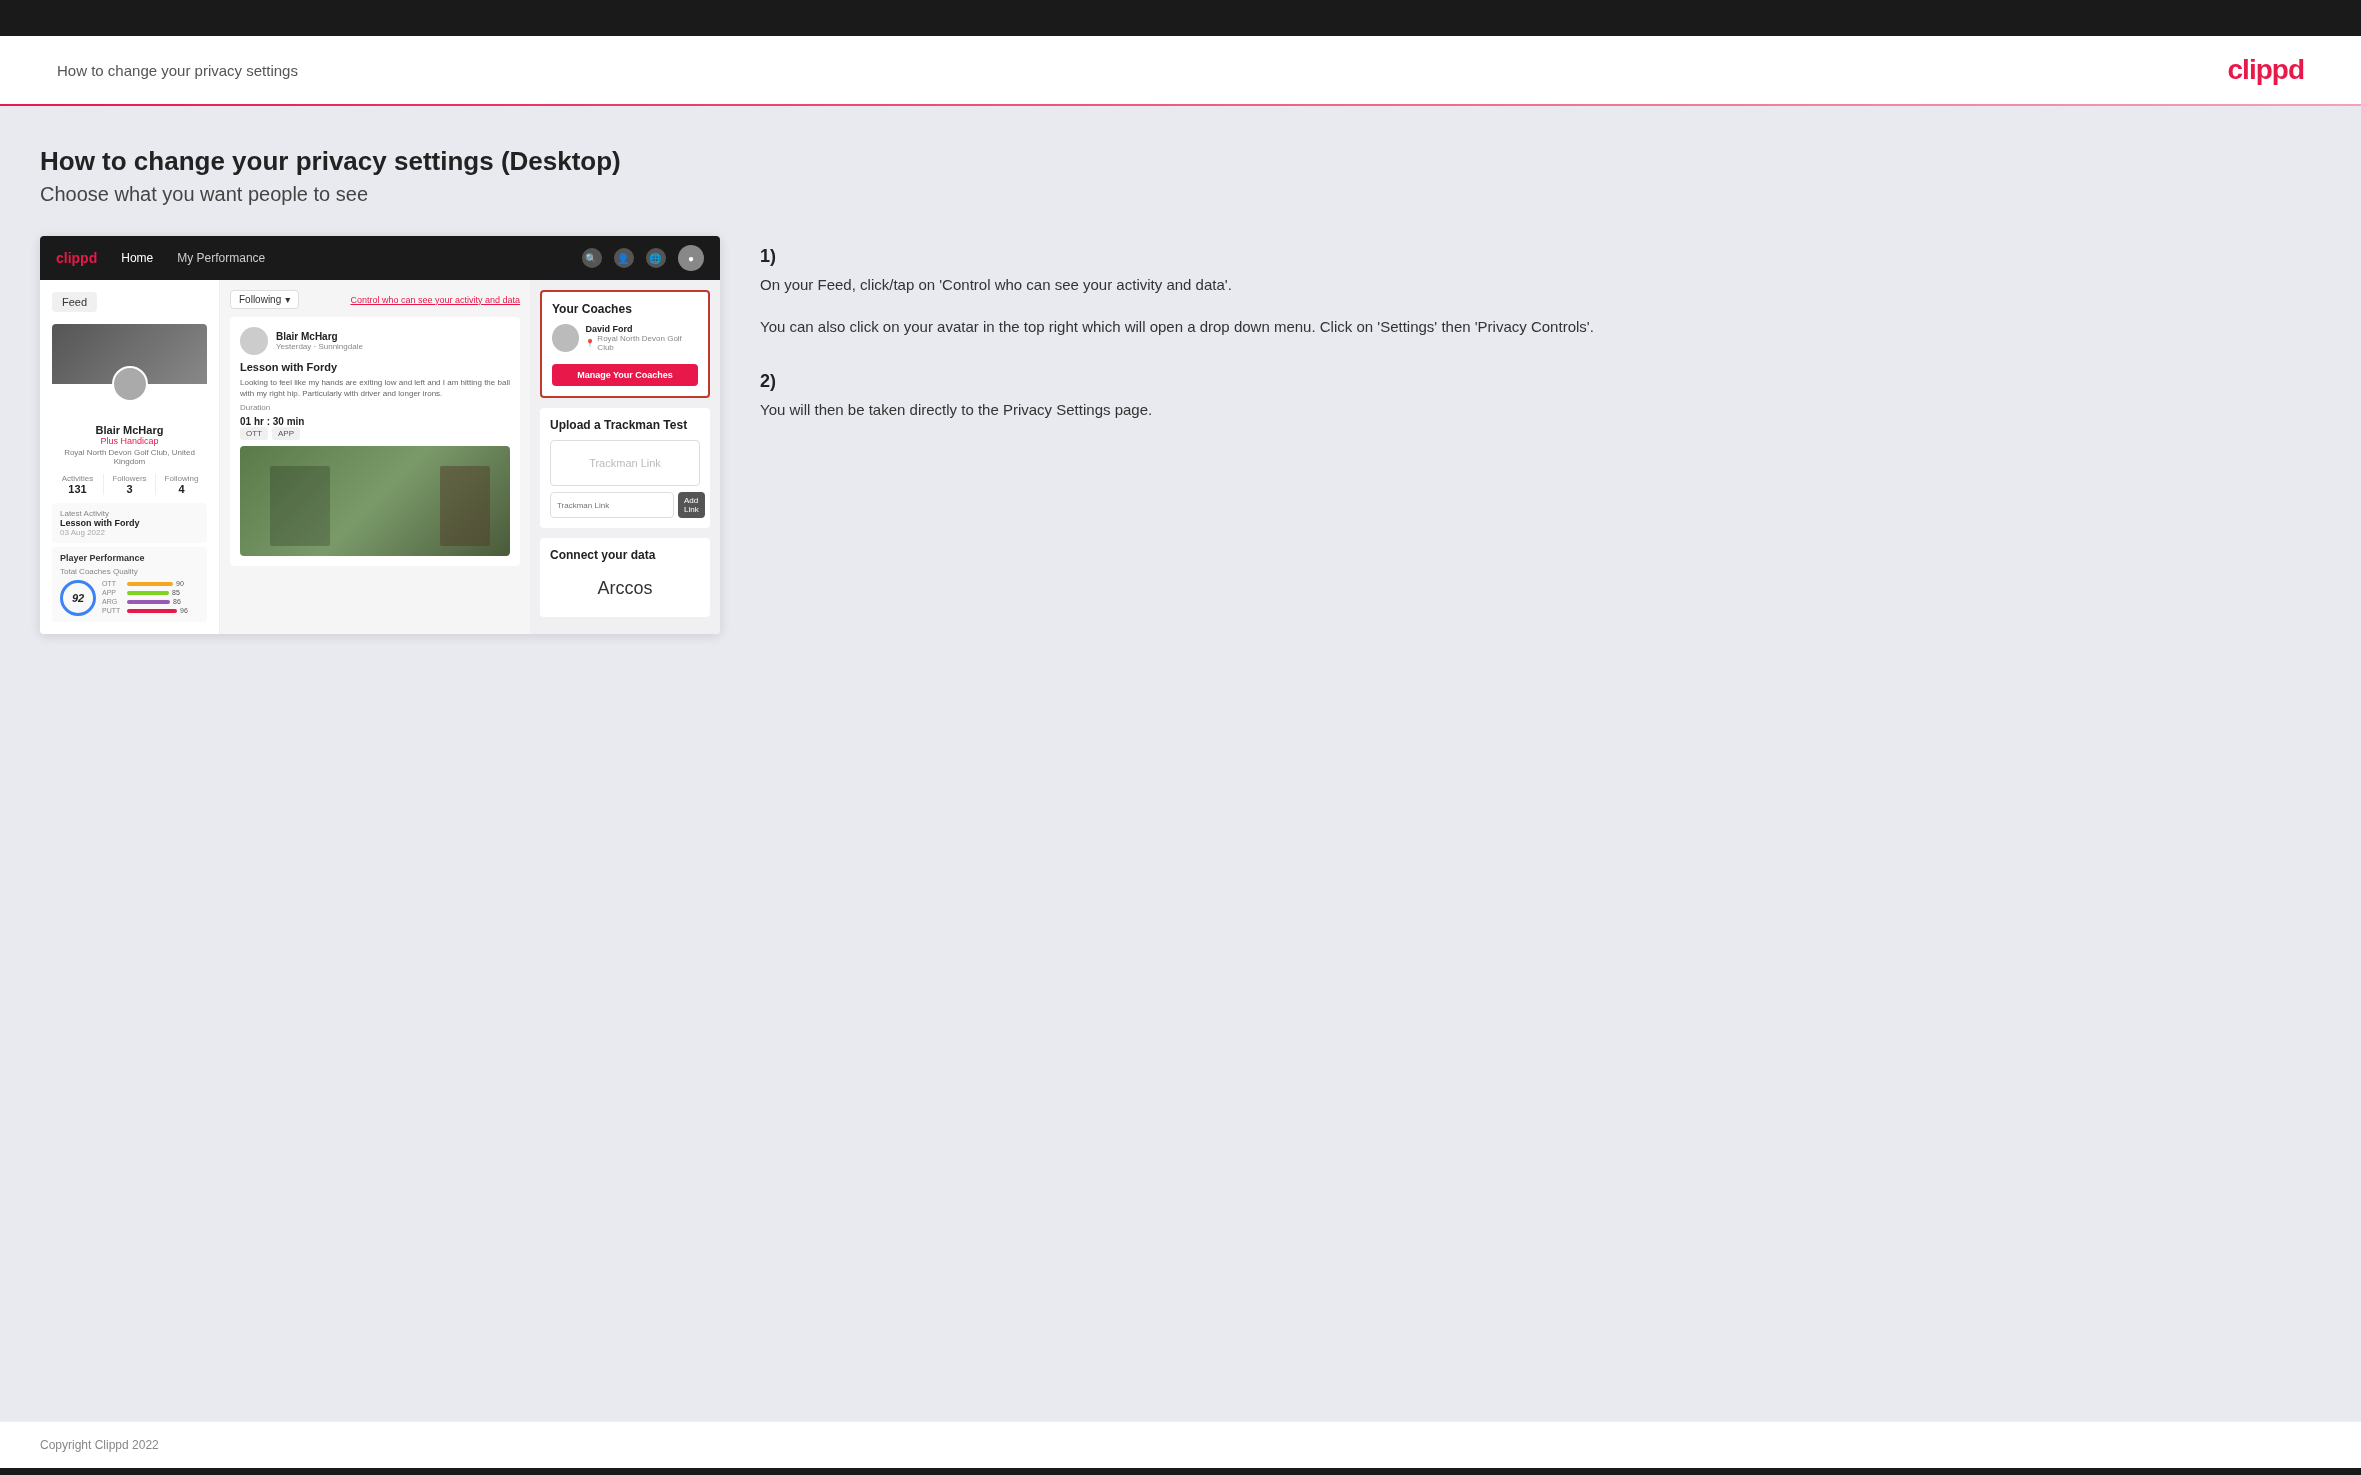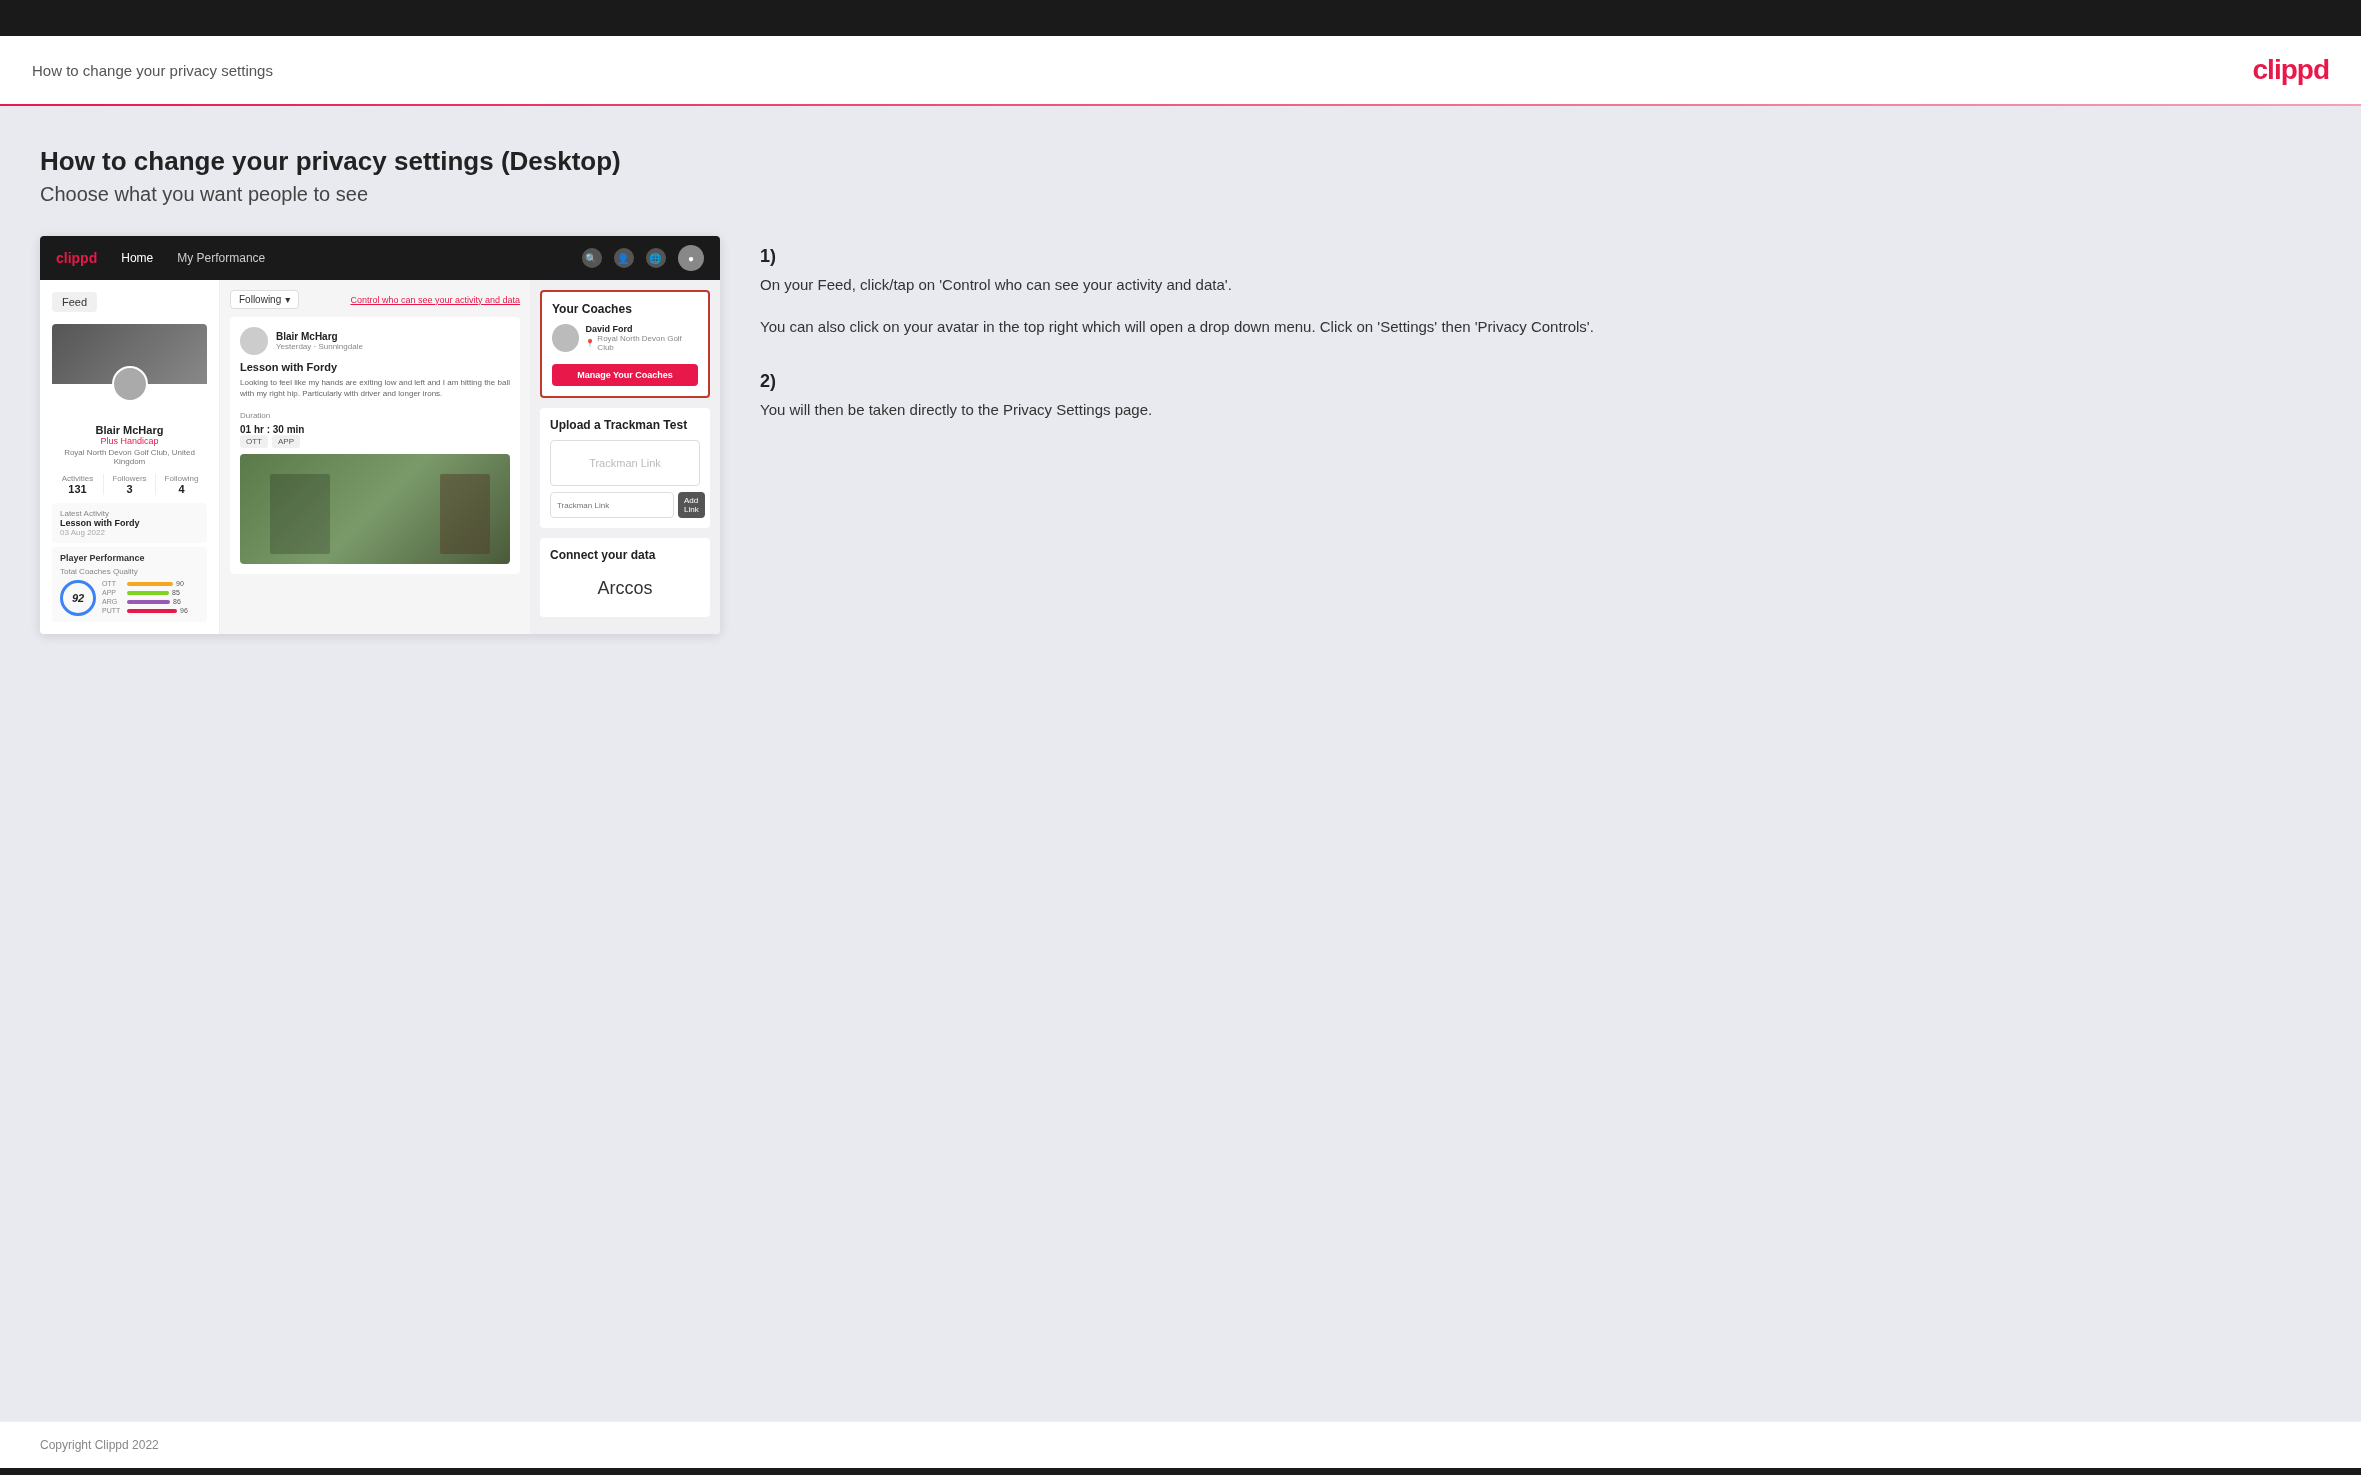--- a/index.html
+++ b/index.html
@@ -13,21 +13,21 @@
     .top-bar {
       background: #1a1a1a;
       height: 36px;
     }
 
     
     .site-header {
       display: flex;
       align-items: center;
       justify-content: space-between;
-      padding: 18px 32px;
+      padding: 18px 57px;
       background: #fff;
     }
     .site-header-title {
       font-size: 15px;
       color: #555;
     }
     .clippd-logo {
       font-size: 28px;
       font-weight: 700;
       color: #e8184a;
@@ -342,21 +342,21 @@
     }
     .feed-activity-title {
       font-size: 11px;
       font-weight: 700;
       color: #222;
       margin-bottom: 4px;
     }
     .feed-activity-desc {
       font-size: 8px;
       color: #666;
-      margin-bottom: 12px;
+      margin-bottom: 4px;
       line-height: 1.4;
     }
     .feed-duration {
       font-size: 8px;
       color: #888;
       margin-bottom: 4px;
     }
     .feed-duration-val {
       font-size: 10px;
       font-weight: 600;

